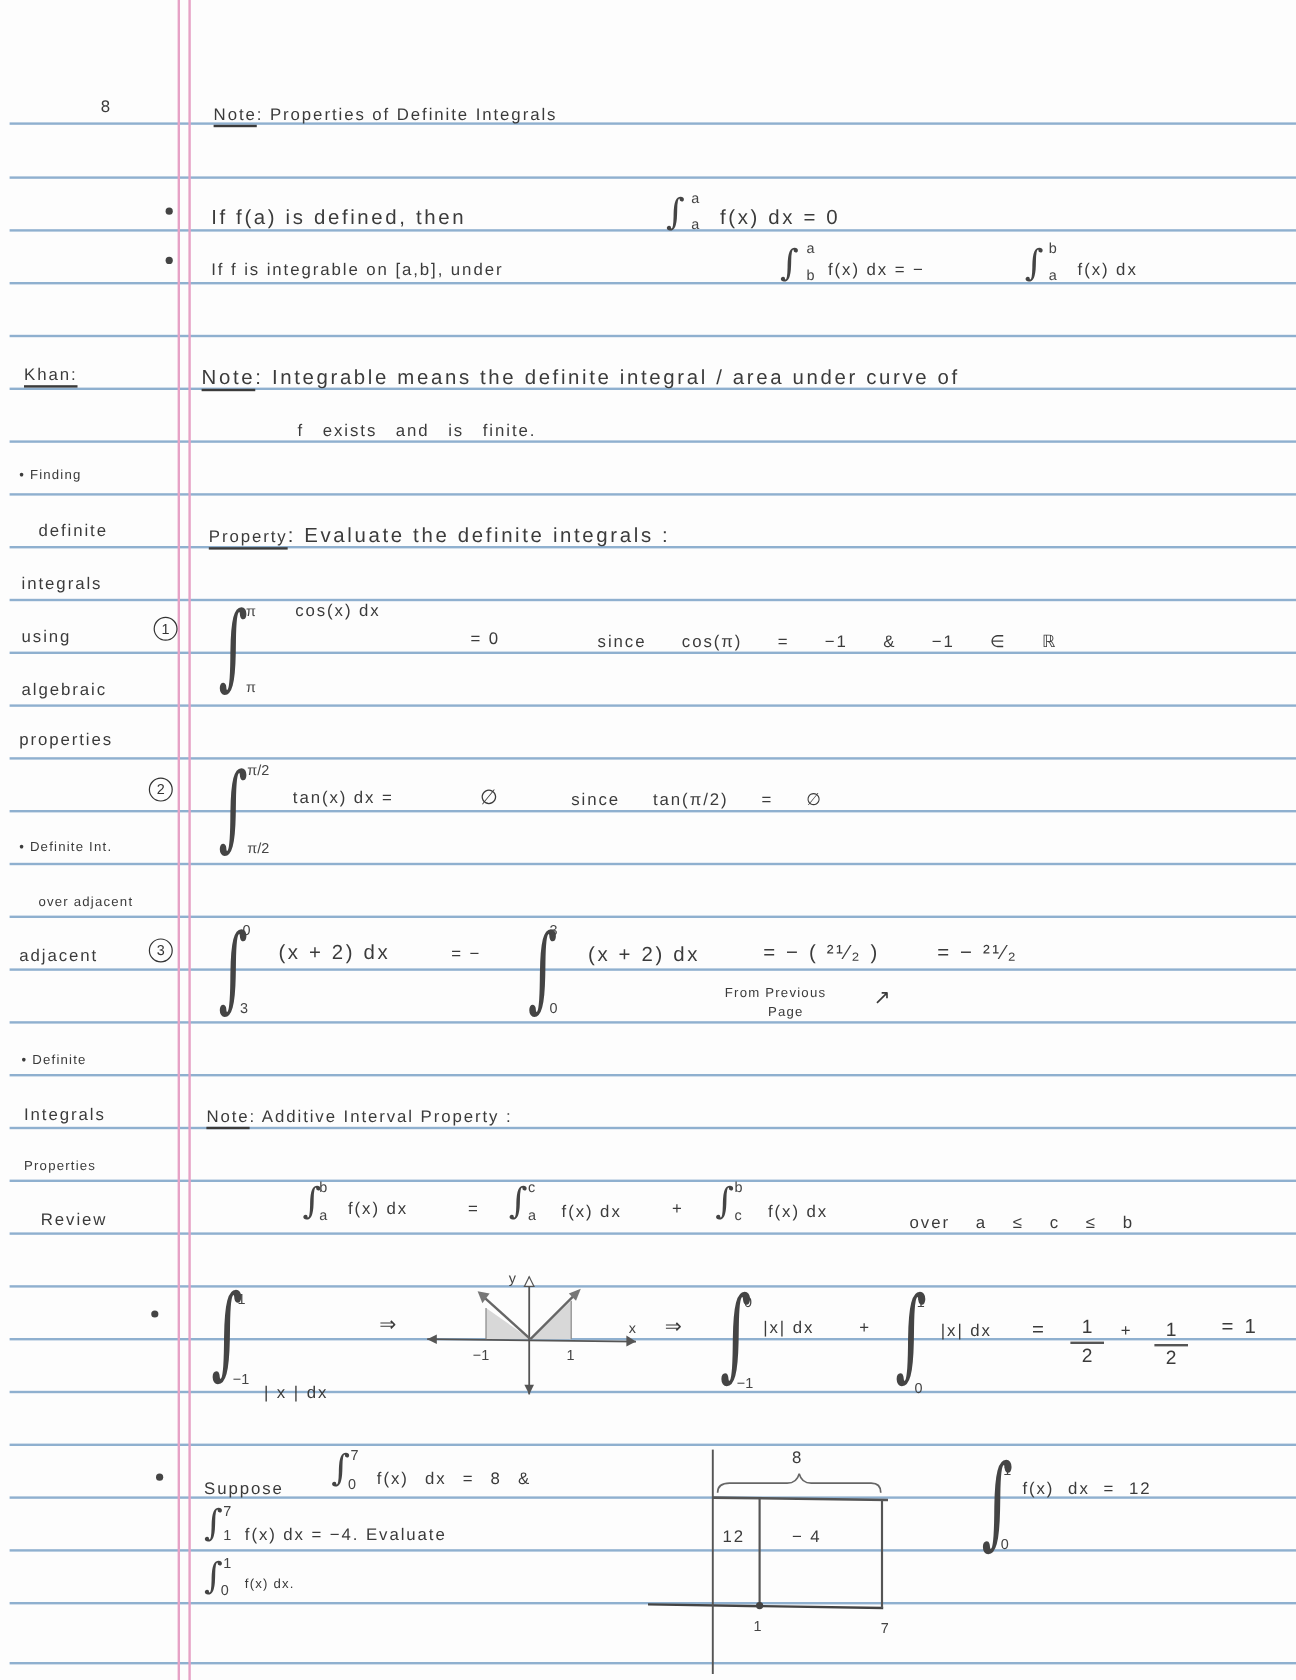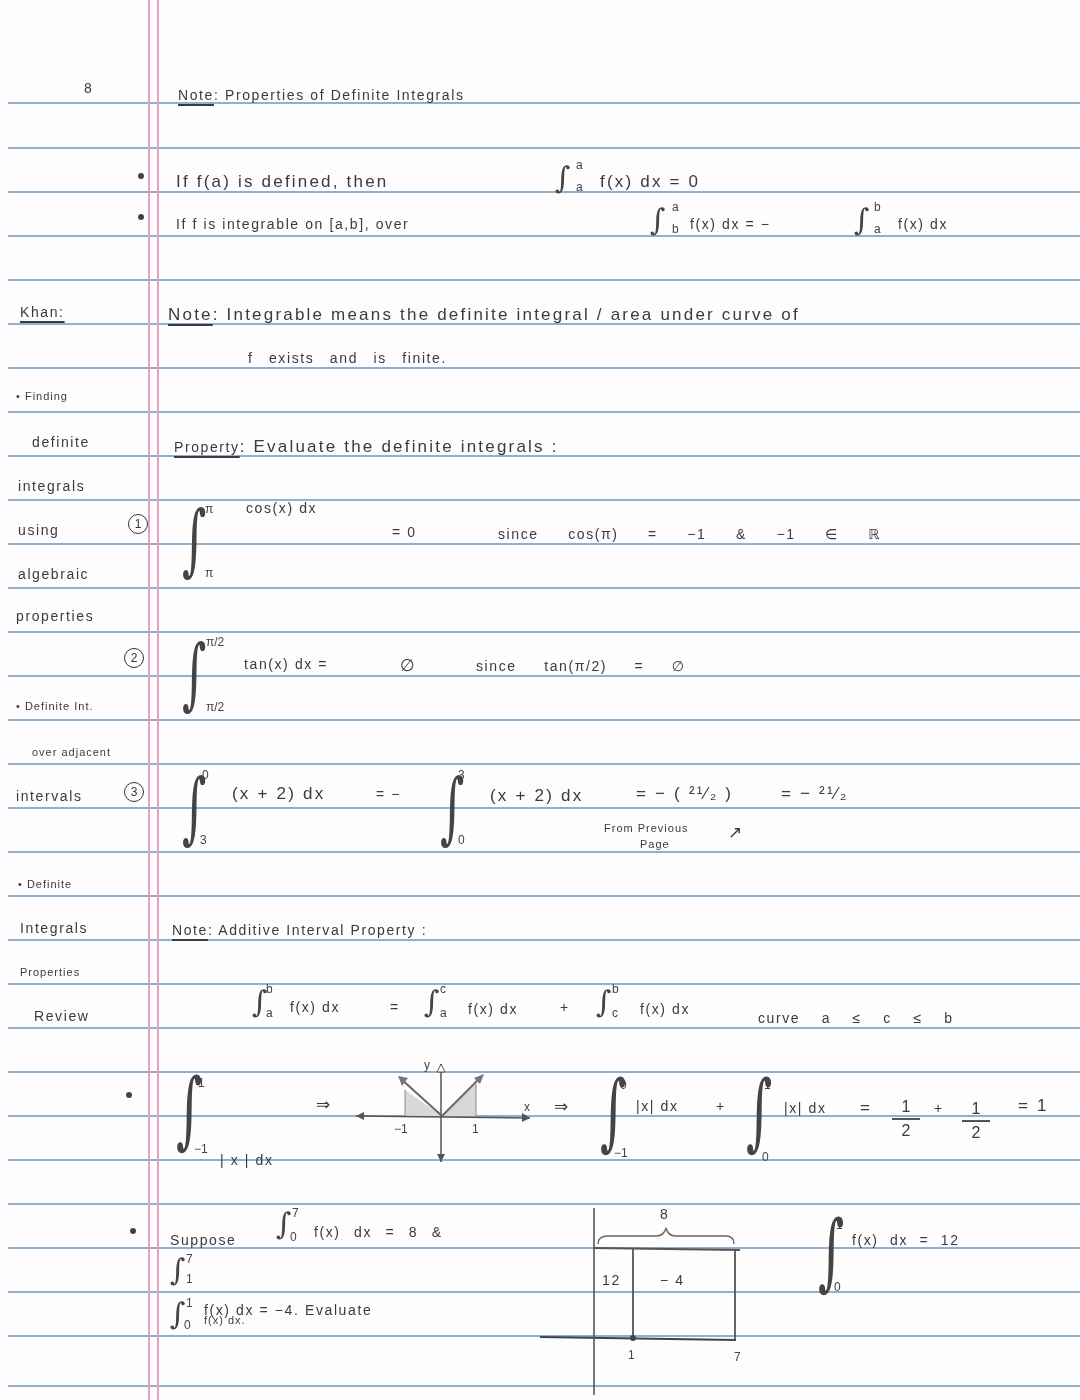--- a/index.html
+++ b/index.html
@@ -70,39 +70,39 @@
   <div>
     <div class="t sm u" style="left:20px; top:304px">Khan:</div>
     <div class="t xs" style="left:16px; top:390px">• Finding</div>
     <div class="t sm" style="left:32px; top:434px">definite</div>
     <div class="t sm" style="left:18px; top:478px">integrals</div>
     <div class="t sm" style="left:18px; top:522px">using</div>
     <div class="t sm" style="left:18px; top:566px">algebraic</div>
     <div class="t sm" style="left:16px; top:608px">properties</div>
     <div class="t xs" style="left:16px; top:700px">• Definite Int.</div>
     <div class="t xs" style="left:32px; top:746px">over adjacent</div>
-    <div class="t sm" style="left:16px; top:788px">intervals</div>
+    <div class="t sm" style="left:16px; top:788px">adjacent</div>
     <div class="t xs" style="left:18px; top:878px">• Definite</div>
     <div class="t sm" style="left:20px; top:920px">Integrals</div>
     <div class="t xs" style="left:20px; top:966px">Properties</div>
     <div class="t sm" style="left:34px; top:1008px">Review</div>
   </div>
 
   <div>
     <div class="t sm" style="left:178px; top:87px"><span class="u">Note</span><span>: Properties of Definite Integrals</span></div>
 
     <div class="bullet" style="left:138px; top:173px"></div>
     <div class="t" style="left:176px; top:172px">If f(a) is defined, then</div>
     <div class="int" style="left:555px; top:160px; font-size:30px">∫</div>
     <div class="lim" style="left:576px; top:158px">a</div>
     <div class="lim" style="left:576px; top:180px">a</div>
     <div class="t" style="left:600px; top:172px">f(x) dx = 0</div>
 
     <div class="bullet" style="left:138px; top:214px"></div>
-    <div class="t sm" style="left:176px; top:216px">If f is integrable on [a,b], over</div>
+    <div class="t sm" style="left:176px; top:216px">If f is integrable on [a,b], under</div>
     <div class="int" style="left:650px; top:202px; font-size:30px">∫</div>
     <div class="lim" style="left:672px; top:200px">a</div>
     <div class="lim" style="left:672px; top:222px">b</div>
     <div class="t sm" style="left:690px; top:216px">f(x) dx = −</div>
     <div class="int" style="left:854px; top:202px; font-size:30px">∫</div>
     <div class="lim" style="left:874px; top:200px">b</div>
     <div class="lim" style="left:874px; top:222px">a</div>
     <div class="t sm" style="left:898px; top:216px">f(x) dx</div>
   </div>
 
@@ -157,21 +157,21 @@
     <div class="t sm" style="left:390px; top:999px">=</div>
     <div class="int" style="left:424px; top:984px; font-size:30px">∫</div>
     <div class="lim" style="left:440px; top:982px">c</div>
     <div class="lim" style="left:440px; top:1006px">a</div>
     <div class="t sm" style="left:468px; top:1001px">f(x) dx</div>
     <div class="t sm" style="left:560px; top:999px">+</div>
     <div class="int" style="left:596px; top:984px; font-size:30px">∫</div>
     <div class="lim" style="left:612px; top:982px">b</div>
     <div class="lim" style="left:612px; top:1006px">c</div>
     <div class="t sm" style="left:640px; top:1001px">f(x) dx</div>
-    <div class="t sm" style="left:758px; top:1010px; word-spacing:16px">curve a ≤ c ≤ b</div>
+    <div class="t sm" style="left:758px; top:1010px; word-spacing:16px">over a ≤ c ≤ b</div>
   </div>
 
   <div>
     <div class="bullet" style="left:126px; top:1092px"></div>
     <div class="int" style="left:176px; top:1060px; font-size:84px; transform:scaleX(0.6); transform-origin:left">∫</div>
     <div class="lim" style="left:198px; top:1076px">1</div>
     <div class="lim" style="left:194px; top:1142px">−1</div>
     <div class="t sm" style="left:220px; top:1152px">| x | dx</div>
     <div class="t" style="left:316px; top:1094px">⇒</div>
 
@@ -226,21 +226,21 @@
     <div class="bullet" style="left:130px; top:1228px"></div>
     <div class="t sm" style="left:170px; top:1232px">Suppose</div>
     <div class="int" style="left:276px; top:1206px; font-size:30px">∫</div>
     <div class="lim" style="left:292px; top:1206px">7</div>
     <div class="lim" style="left:290px; top:1230px">0</div>
     <div class="t sm" style="left:314px; top:1224px; word-spacing:8px">f(x) dx = 8 &amp;</div>
 
     <div class="int" style="left:170px; top:1252px; font-size:30px">∫</div>
     <div class="lim" style="left:186px; top:1252px">7</div>
     <div class="lim" style="left:186px; top:1272px">1</div>
-    <div class="t sm" style="left:204px; top:1302px">f(x) dx = −4. Evaluate</div>
+    <div class="t sm" style="left:204px; top:1270px">f(x) dx = −4. Evaluate</div>
 
     <div class="int" style="left:170px; top:1296px; font-size:30px">∫</div>
     <div class="lim" style="left:186px; top:1296px">1</div>
     <div class="lim" style="left:184px; top:1318px">0</div>
     <div class="t xs" style="left:204px; top:1314px">f(x) dx.</div>
 
     <svg style="left:536px; top:1200px" width="220" height="200">
       <line x1="4" y1="137" x2="200" y2="140" stroke="#444" stroke-width="2"></line>
       <line x1="58" y1="8" x2="58" y2="195" stroke="#555" stroke-width="1.6"></line>
       <line x1="58" y1="48" x2="204" y2="50" stroke="#555" stroke-width="2.2"></line>

